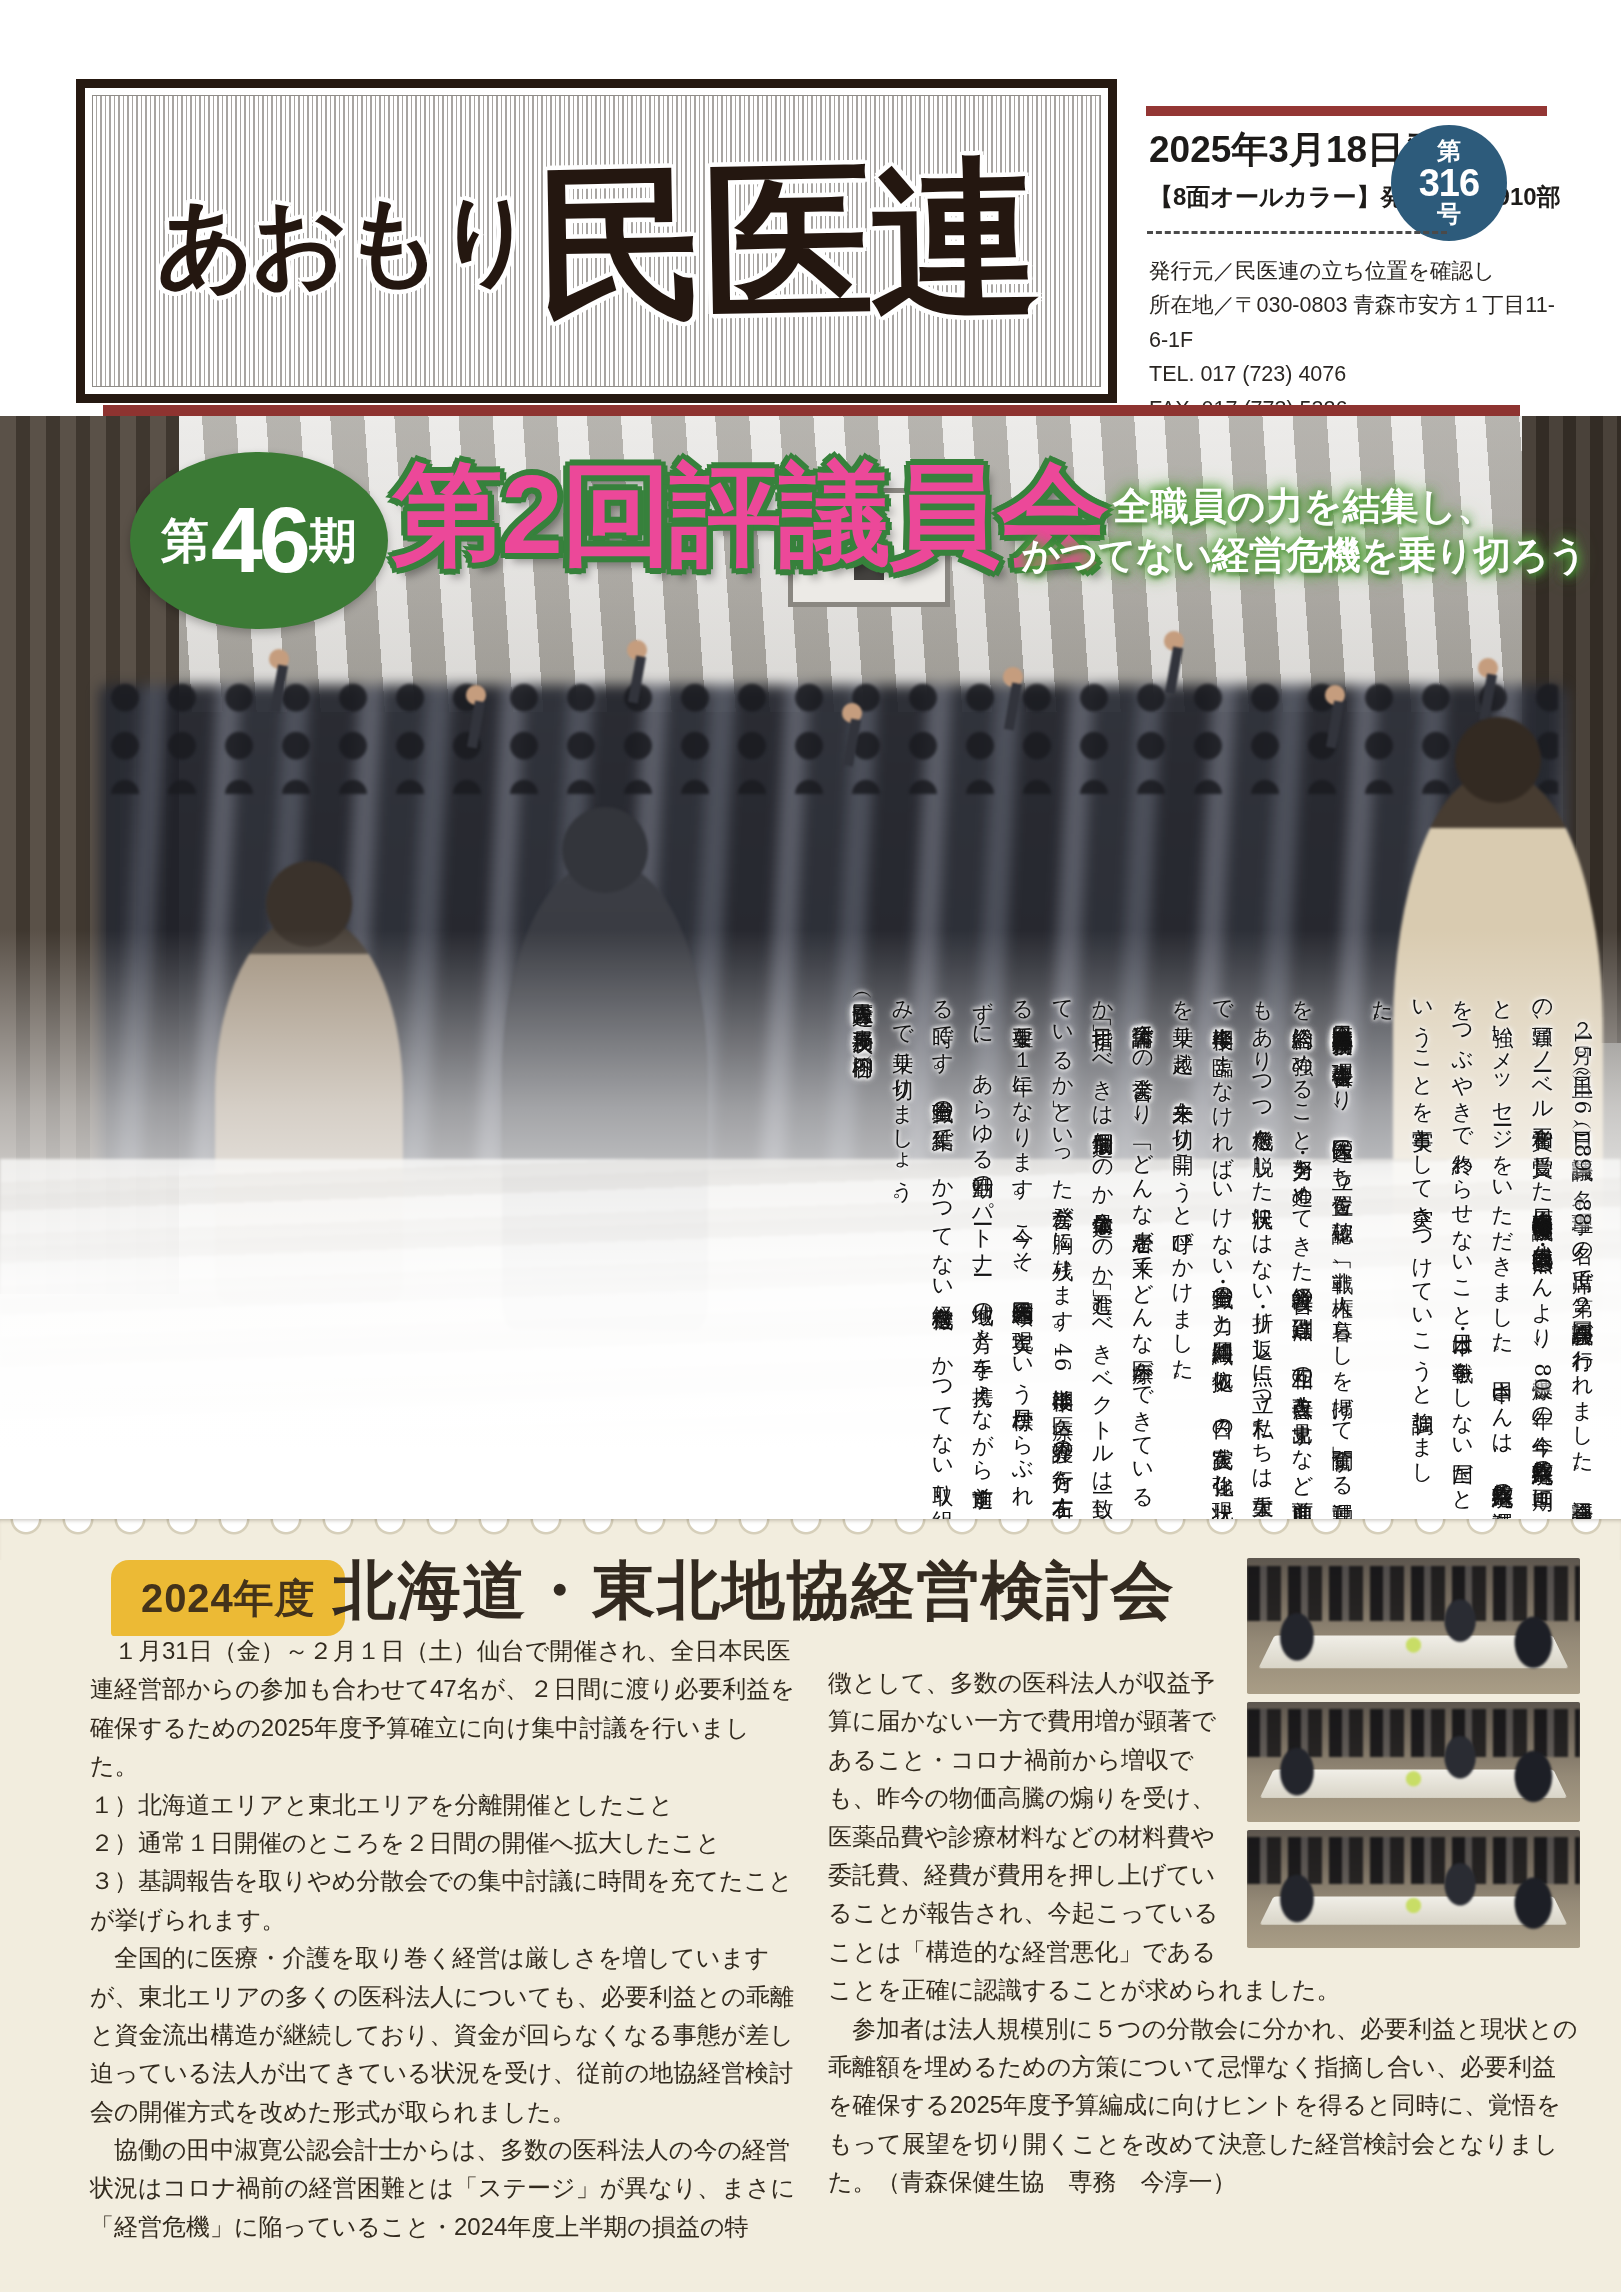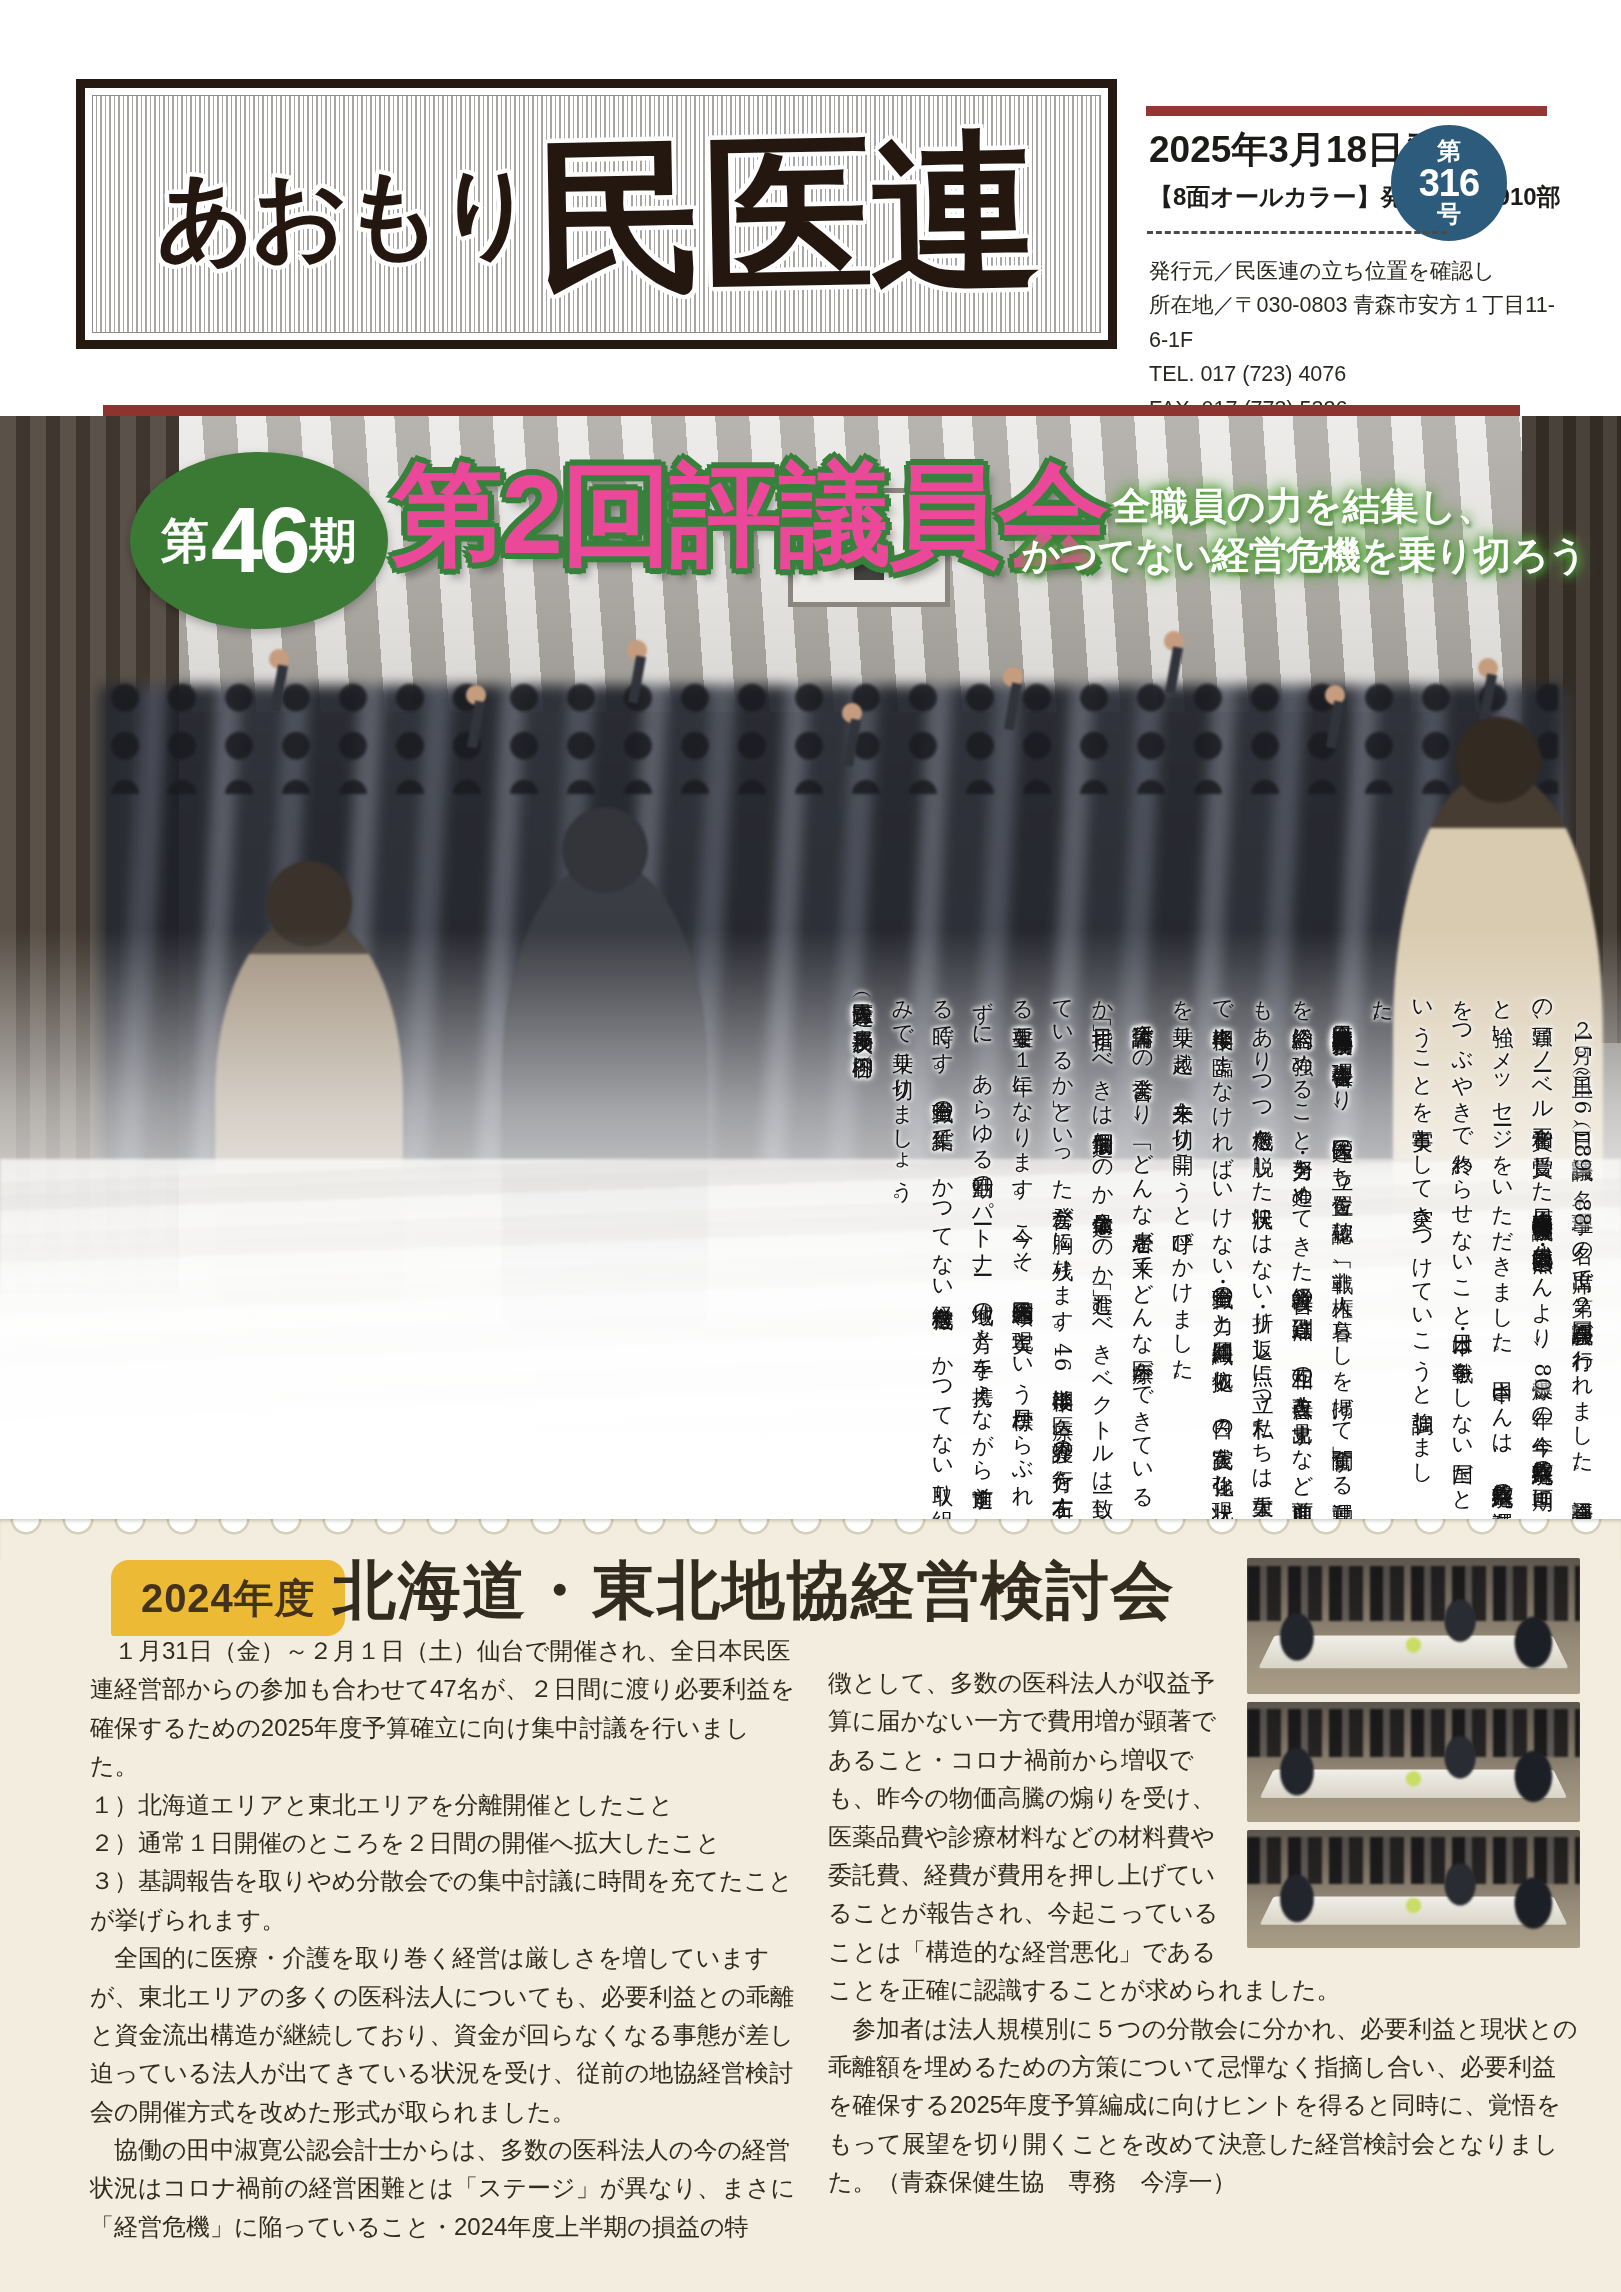--- a/index.html
+++ b/index.html
@@ -3,21 +3,21 @@
 <meta charset="utf-8">
 <style>
   html,body{margin:0;padding:0;background:#e8e8e8;}
   .page{
     position:relative;width:1621px;height:2293px;background:#ffffff;
     overflow:hidden;margin:0 auto;
     font-family:"Liberation Sans","DejaVu Sans",sans-serif;color:#222;
   }
   
   .logo-box{
-    position:absolute;left:76px;top:79px;width:1041px;height:270px;
+    position:absolute;left:76px;top:79px;width:1041px;height:324px;
     border:9.9px solid #261911;background:#fff;padding:7px;box-sizing:border-box;
   }
   .logo-inner{
     height:100%;border:1.8px solid #8f8c88;box-sizing:border-box;
     background:repeating-linear-gradient(90deg,#ffffff 0 2.7px,#a8a5a2 2.7px 4.5px);
     display:flex;align-items:center;justify-content:center;gap:5.4px;
   }
   .logo-prefix,.logo-main{
     font-family:"DejaVu Serif","Liberation Serif",serif;font-weight:900;color:#241710;
     text-shadow:-3.6px -3.6px 0 #fff,3.6px -3.6px 0 #fff,-3.6px 3.6px 0 #fff,3.6px 3.6px 0 #fff,

